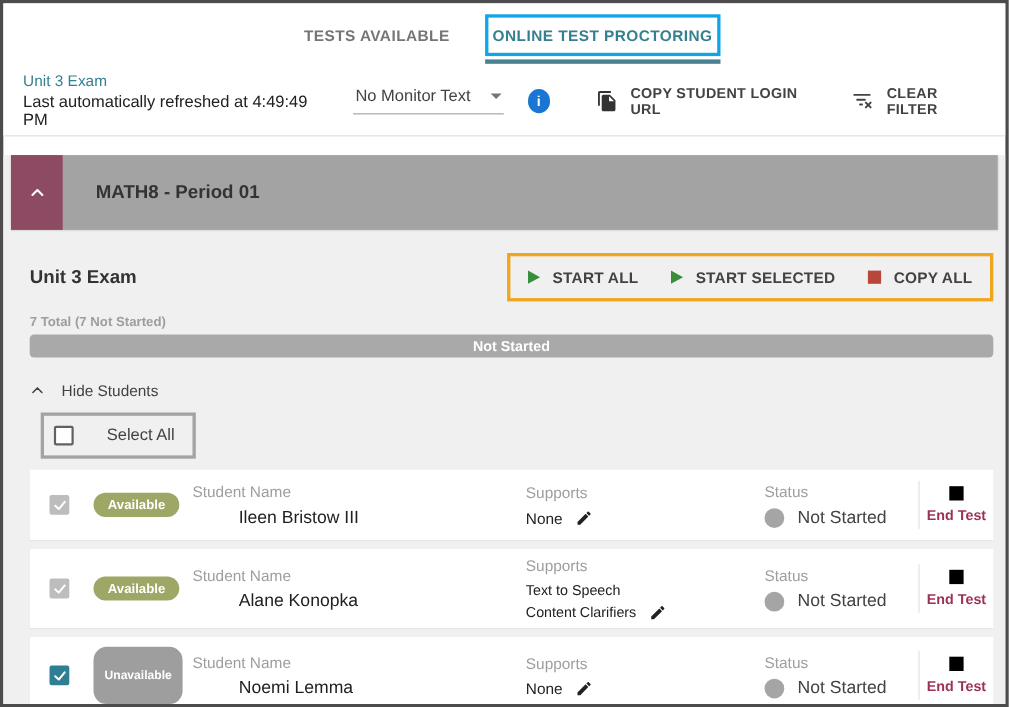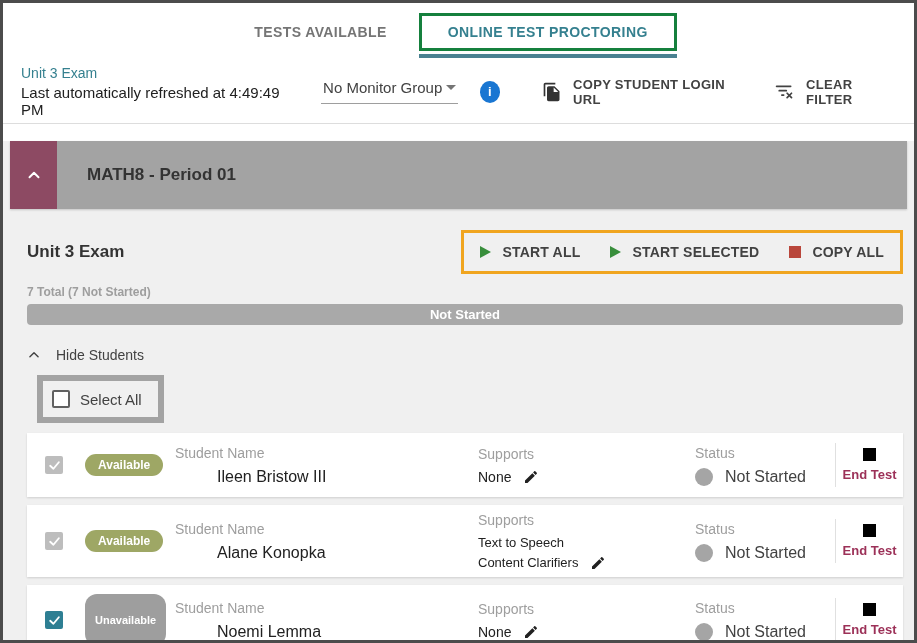--- a/index.html
+++ b/index.html
@@ -3,21 +3,21 @@
 <meta charset="utf-8">
 <style>
   * { margin:0; padding:0; box-sizing:border-box; }
   body { width:917px; height:643px; background:#fff; font-family:"Liberation Sans", sans-serif; }
   .app { width:917px; height:643px; border:3px solid #4c4c4c; background:#fff; overflow:hidden; position:relative; }
 
   
   .tabbar { height:57px; background:#fff; display:flex; align-items:center; justify-content:center; gap:18px; }
   .tab-inactive { color:#757575; font-size:14px; font-weight:700; letter-spacing:.4px; padding:10px 14px; cursor:pointer; }
   .tab-active-wrap { position:relative; }
-  .tab-active { border:3px solid #15803d; color:#35808f; font-size:14px; font-weight:700; letter-spacing:.4px; padding:8px 26px; background:#fff; cursor:pointer; }
+  .tab-active { border:3px solid #0ea5e9; color:#35808f; font-size:14px; font-weight:700; letter-spacing:.4px; padding:8px 4px; background:#fff; cursor:pointer; }
   .tab-underline { position:absolute; left:0; right:0; bottom:-7px; height:4px; background:#4a8191; }
 
   
   .toolbar { height:64px; background:#fff; display:flex; align-items:center; padding:0 20px 0 18px; border-bottom:1px solid #ddd; }
   .tb-left { display:flex; flex-direction:column; gap:3px; }
   .tb-test-name { color:#35808f; font-size:14px; }
   .tb-refresh { color:#212121; font-size:15px; }
   .tb-select { margin-left:34px; width:146px; border-bottom:1px solid #9e9e9e; display:flex; align-items:center; justify-content:space-between; padding:0 2px 7px 2px; cursor:pointer; }
   .tb-select-value { font-size:15px; color:#424242; }
   .caret-down { width:0; height:0; border-left:5px solid transparent; border-right:5px solid transparent; border-top:5px solid #757575; }
@@ -46,21 +46,21 @@
   .play-icon { width:0; height:0; border-top:6.5px solid transparent; border-bottom:6.5px solid transparent; border-left:11px solid #388e3c; }
   .stop-icon { width:12px; height:12px; background:#b9463b; }
 
   .summary { margin-top:11px; font-size:12px; font-weight:700; color:#9e9e9e; }
   .progressbar { margin-top:5px; height:21px; background:#a9a9a9; border-radius:4px; display:flex; align-items:center; justify-content:center; }
   .progressbar span { color:#fff; font-size:13px; font-weight:700; }
 
   .hide-students { margin-top:22px; display:flex; align-items:center; gap:15px; cursor:pointer; }
   .hide-students-label { font-size:14px; color:#424242; }
 
-  .select-all-box { display:inline-flex; align-items:flex-end; gap:10px; border:6px solid #a3a3a3; padding:9px 16px 9px 9px; margin-top:12px; margin-left:10px; background:transparent; }
+  .select-all-box { display:inline-flex; align-items:flex-start; gap:30px; border:3px solid #a3a3a3; padding:9px 16px 9px 9px; margin-top:12px; margin-left:10px; background:transparent; }
   .checkbox { width:18px; height:18px; border:2px solid #616161; border-radius:2px; background:#fff; cursor:pointer; flex:none; }
   .checkbox.checked-gray { border:none; background:#bdbdbd; display:flex; align-items:center; justify-content:center; }
   .checkbox.checked-teal { border:none; background:#2e7f93; display:flex; align-items:center; justify-content:center; }
   .select-all-label { font-size:15px; color:#424242; }
 
   
   .rows { margin-top:10px; }
   .student-row { background:#fff; display:flex; align-items:center; margin-bottom:8px; box-shadow:0 1px 2px rgba(0,0,0,.14); }
   .r1 { height:64px; } .r2 { height:72px; } .r3 { height:70px; }
   .col-check { width:58px; padding-left:18px; }
@@ -97,21 +97,21 @@
       <div class="tab-underline"></div>
     </div>
   </div>
 
   <div class="toolbar">
     <div class="tb-left">
       <div class="tb-test-name">Unit 3 Exam</div>
       <div class="tb-refresh">Last automatically refreshed at 4:49:49 PM</div>
     </div>
     <div class="tb-select">
-      <span class="tb-select-value">No Monitor Group</span>
+      <span class="tb-select-value">No Monitor Text</span>
       <span class="caret-down"></span>
     </div>
     <div class="info-icon">i</div>
     <div class="tb-btn copy-login">
       <span class="pencil">
         <svg width="20" height="20" viewBox="0 0 24 24" fill="#333">
           <path d="M16 1H4c-1.1 0-2 .9-2 2v14h2V3h12V1zm-1 4 6 6v10c0 1.1-.9 2-2 2H7.99C6.89 23 6 22.1 6 21l.01-14c0-1.1.89-2 1.99-2h7zm-1 7h5.5L14 6.5V12z"></path>
         </svg>
       </span>
       <span class="tb-btn-label">COPY STUDENT LOGIN URL</span>

